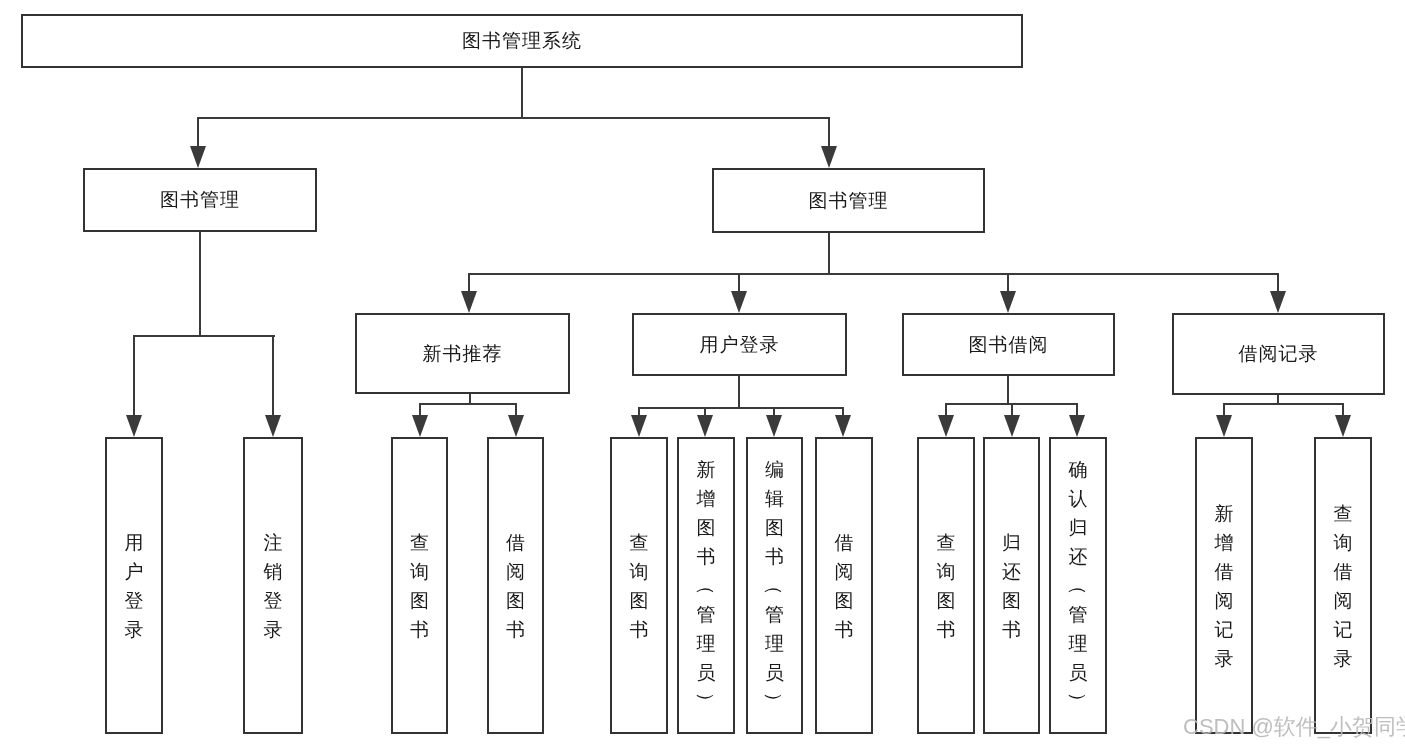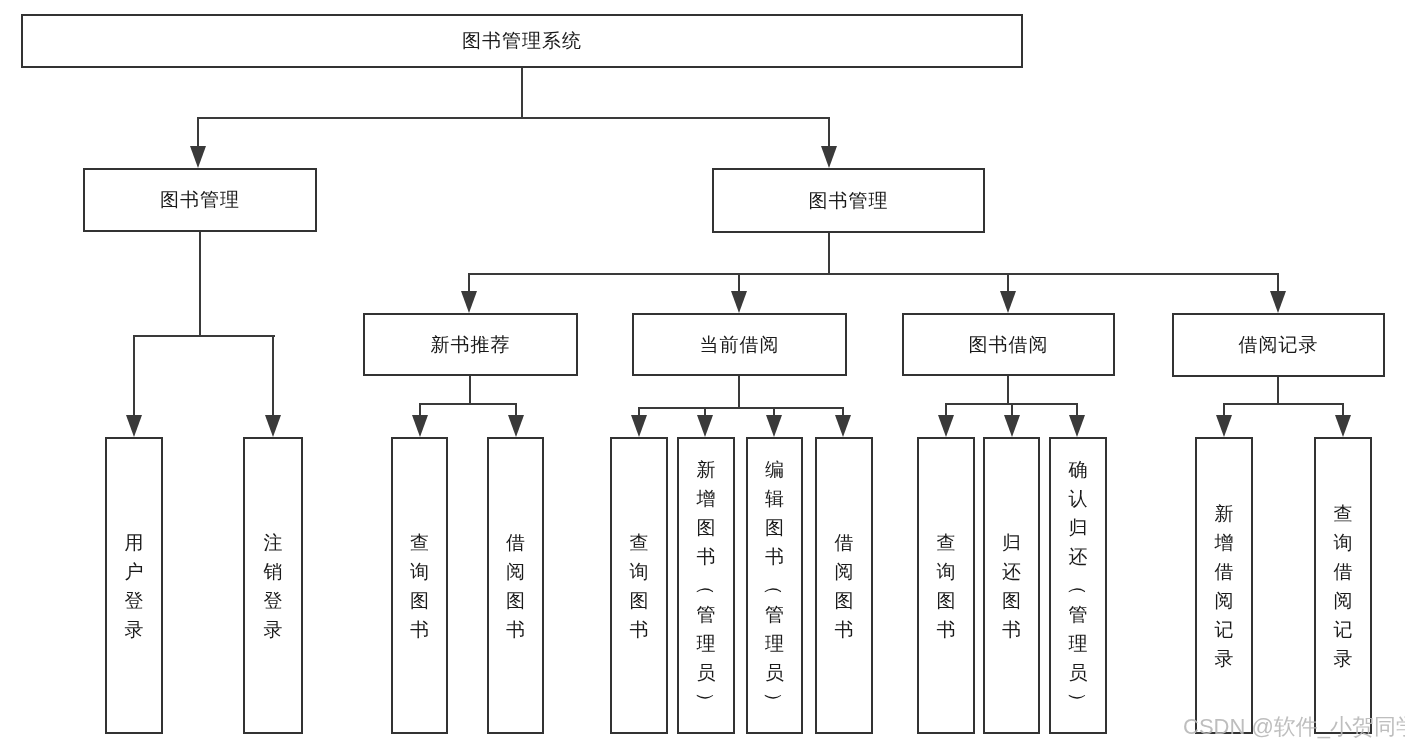--- a/index.html
+++ b/index.html
@@ -35,24 +35,24 @@
 </head>
 <body>
 
 <div id="canvas">
 
   <div class="box" style="left:21px;top:14px;width:1002px;height:54px">图书管理系统</div>
 
   <div class="box" style="left:83px;top:168px;width:234px;height:64px">图书管理</div>
   <div class="box" style="left:712px;top:168px;width:273px;height:65px">图书管理</div>
 
-  <div class="box" style="left:363px;top:313px;width:215px;height:63px">新书推荐</div>
-  <div class="box" style="left:632px;top:313px;width:215px;height:63px">当前借阅</div>
+  <div class="box" style="left:355px;top:313px;width:215px;height:81px">新书推荐</div>
+  <div class="box" style="left:632px;top:313px;width:215px;height:63px">用户登录</div>
   <div class="box" style="left:902px;top:313px;width:213px;height:63px">图书借阅</div>
-  <div class="box" style="left:1172px;top:313px;width:213px;height:64px">借阅记录</div>
+  <div class="box" style="left:1172px;top:313px;width:213px;height:82px">借阅记录</div>
 
   <div class="box leaf" style="left:105px;top:437px;width:58px;height:297px">
       <span class="vc">用</span>
       <span class="vc">户</span>
       <span class="vc">登</span>
       <span class="vc">录</span>
     </div>
   <div class="box leaf" style="left:243px;top:437px;width:60px;height:297px">
       <span class="vc">注</span>
       <span class="vc">销</span>

